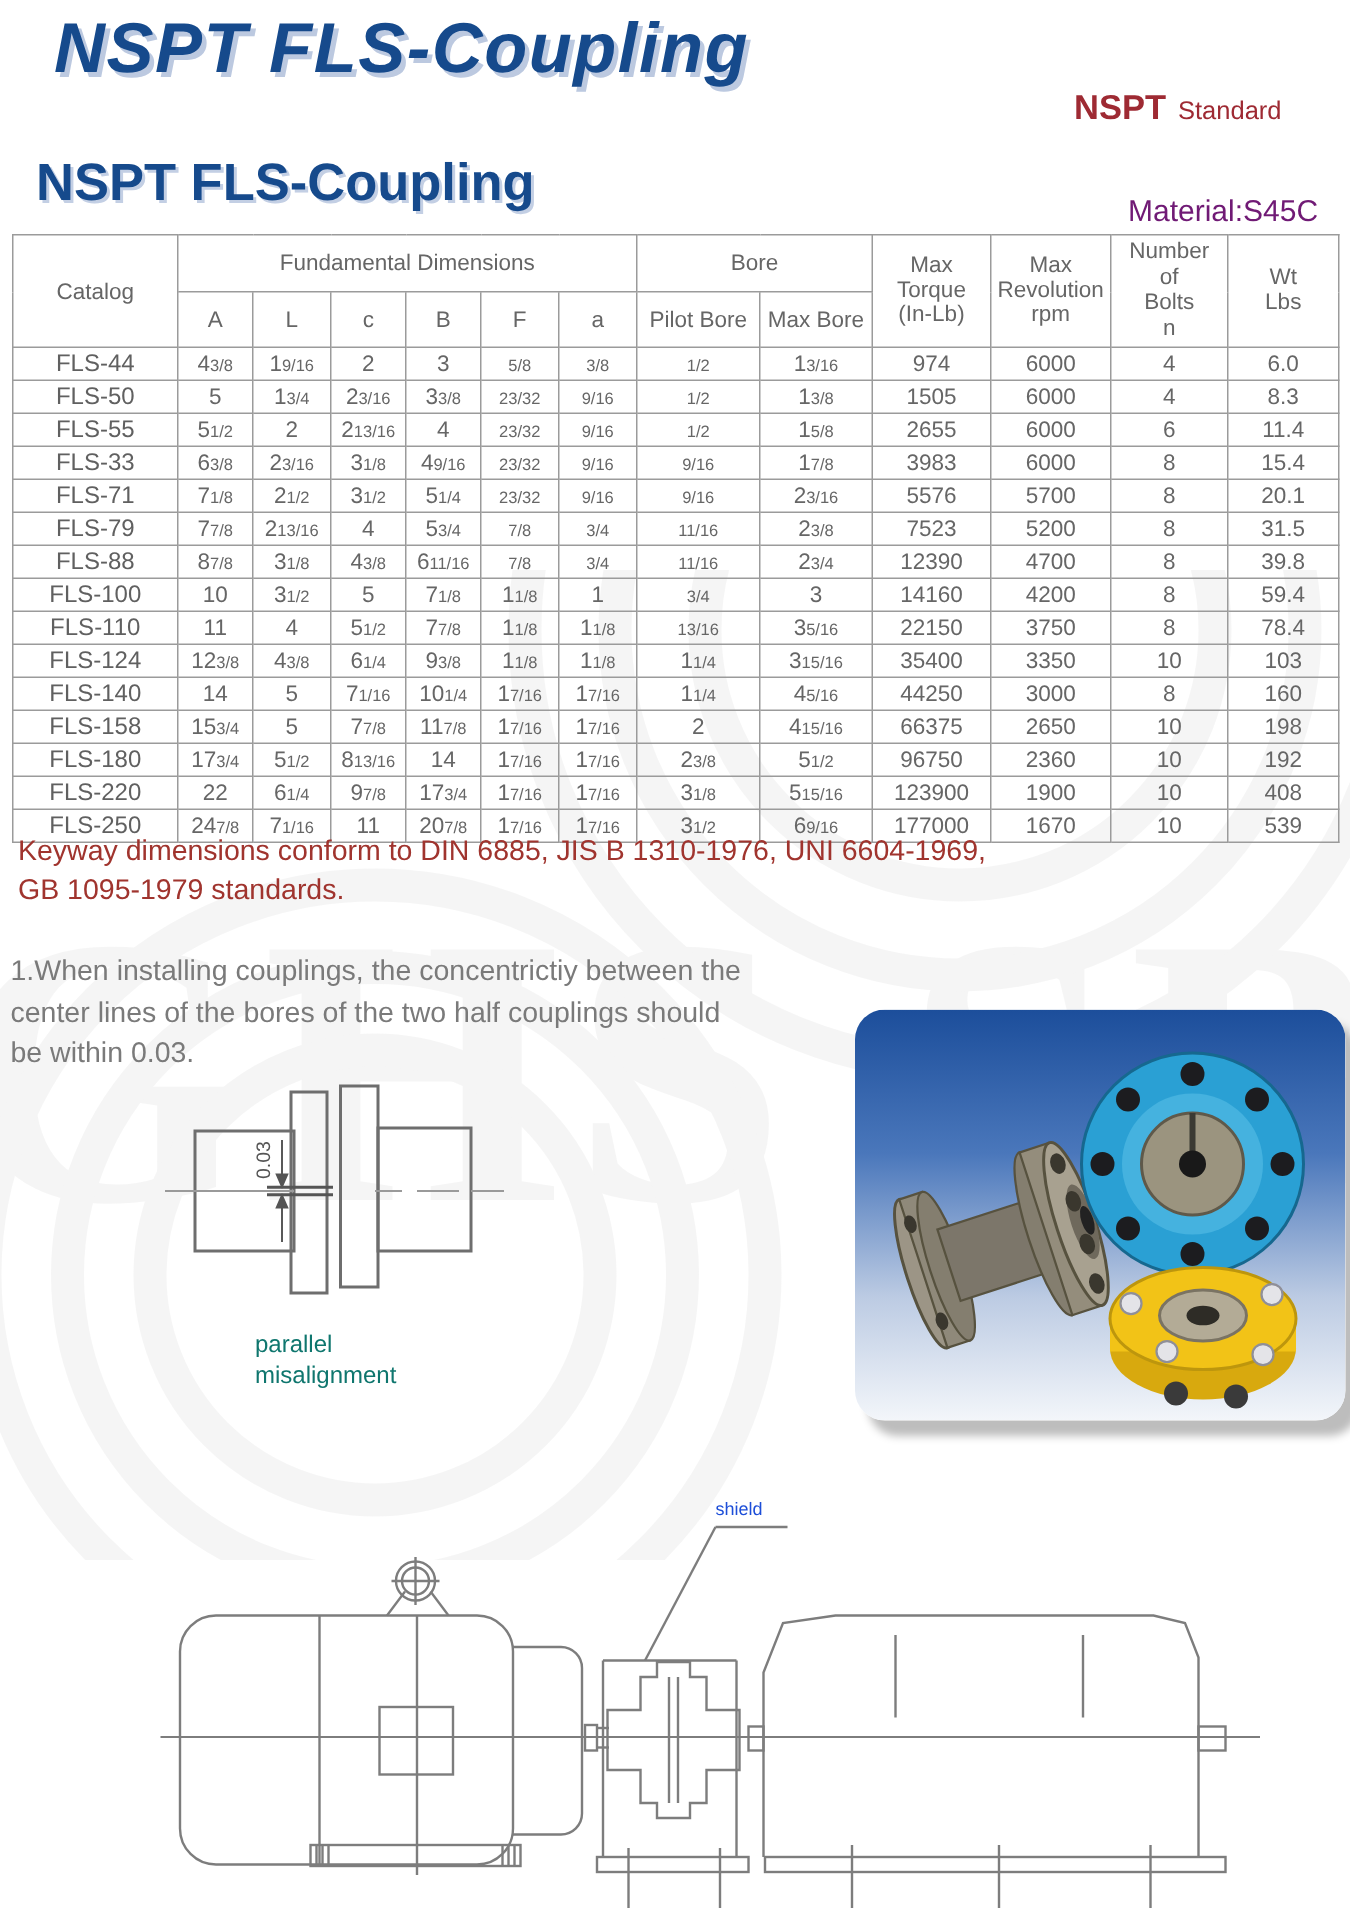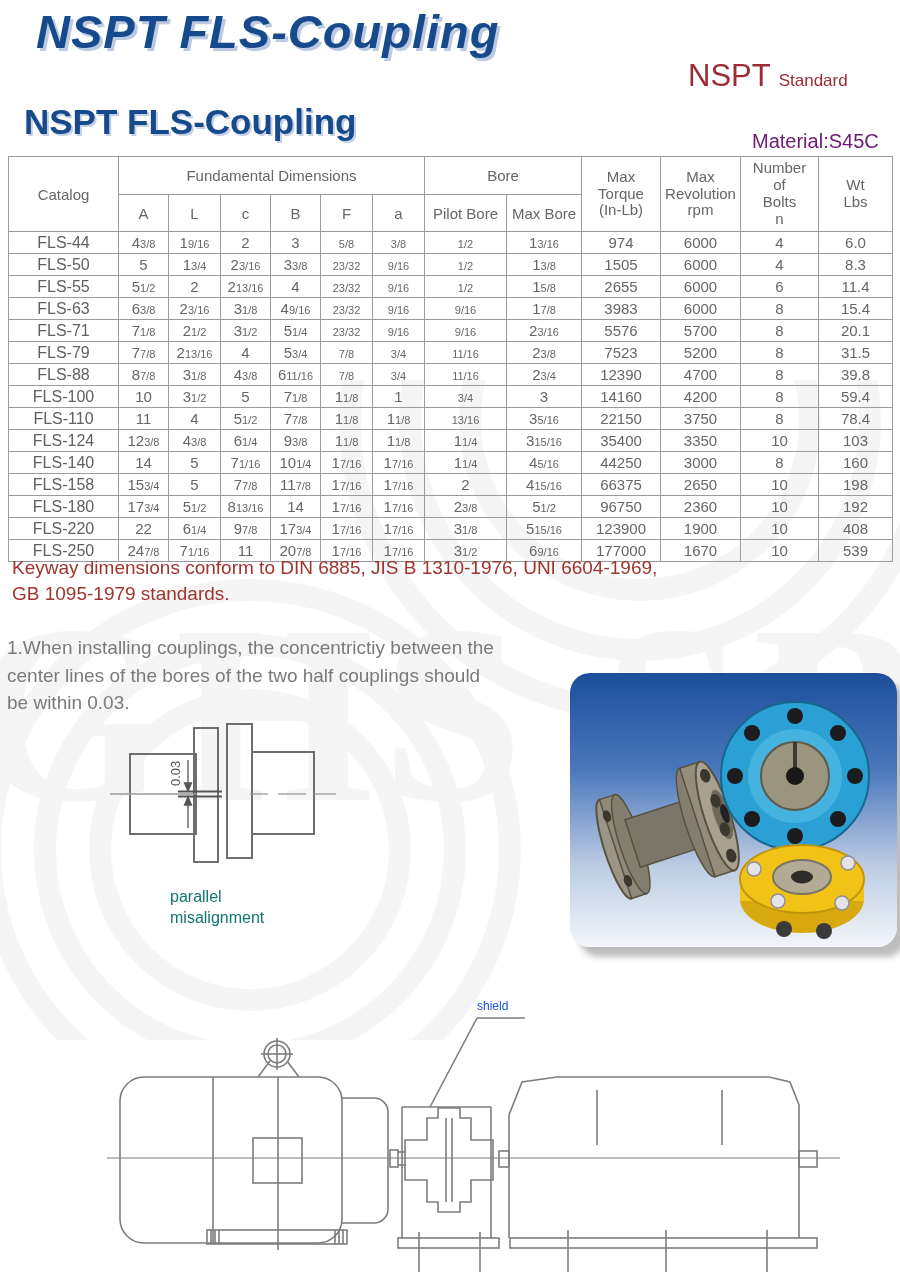--- a/index.html
+++ b/index.html
@@ -4,21 +4,21 @@
 <style>
   html,body{margin:0;padding:0;}
   body{width:900px;height:1276px;background:#ffffff;font-family:"Liberation Sans",sans-serif;position:relative;overflow:hidden;}
   #page{position:absolute;inset:0;width:900px;height:1276px;}
   .layer{position:absolute;z-index:1;}
   
   #watermark{position:absolute;left:0;top:380px;z-index:0;pointer-events:none;}
   
   .brand-title{left:36px;top:4px;font-size:47px;font-weight:bold;font-style:italic;color:#164a8c;letter-spacing:1px;text-shadow:3px 3px 0 #bcc9e0;white-space:nowrap;}
   .badge{left:688px;top:58px;white-space:nowrap;color:#9e2a33;}
-  .badge .b1{font-size:31px;font-weight:normal;}
+  .badge .b1{font-size:23px;font-weight:bold;margin-left:28px;}
   .badge .b2{font-size:17px;font-weight:normal;margin-left:8px;}
   .section-title{left:24px;top:102px;font-size:35px;font-weight:bold;color:#164a8c;text-shadow:2px 2px 0 #c3cfe4;white-space:nowrap;}
   .material{left:752px;top:130px;font-size:20px;color:#701a75;white-space:nowrap;}
   
   table{border-collapse:collapse;table-layout:fixed;background:transparent;}
   #spec-table{left:8px;top:156px;}
   td,th{border:1px solid #9b9b9b;color:#666;font-weight:normal;text-align:center;vertical-align:middle;padding:0;background:transparent;}
   table{border:1.5px solid #858585;}
   thead tr.r1 th{height:37px;font-size:15px;}
   thead tr.r2 th{height:36px;font-size:15px;}
@@ -147,21 +147,21 @@
           <td><span class="fr">23/32</span></td>
           <td><span class="fr">9/16</span></td>
           <td><span class="fr">1/2</span></td>
           <td>1<span class="fr">5/8</span></td>
           <td>2655</td>
           <td>6000</td>
           <td>6</td>
           <td>11.4</td>
         </tr>
         <tr>
-          <td class="cat">FLS-63</td>
+          <td class="cat">FLS-33</td>
           <td>6<span class="fr">3/8</span></td>
           <td>2<span class="fr">3/16</span></td>
           <td>3<span class="fr">1/8</span></td>
           <td>4<span class="fr">9/16</span></td>
           <td><span class="fr">23/32</span></td>
           <td><span class="fr">9/16</span></td>
           <td><span class="fr">9/16</span></td>
           <td>1<span class="fr">7/8</span></td>
           <td>3983</td>
           <td>6000</td>

